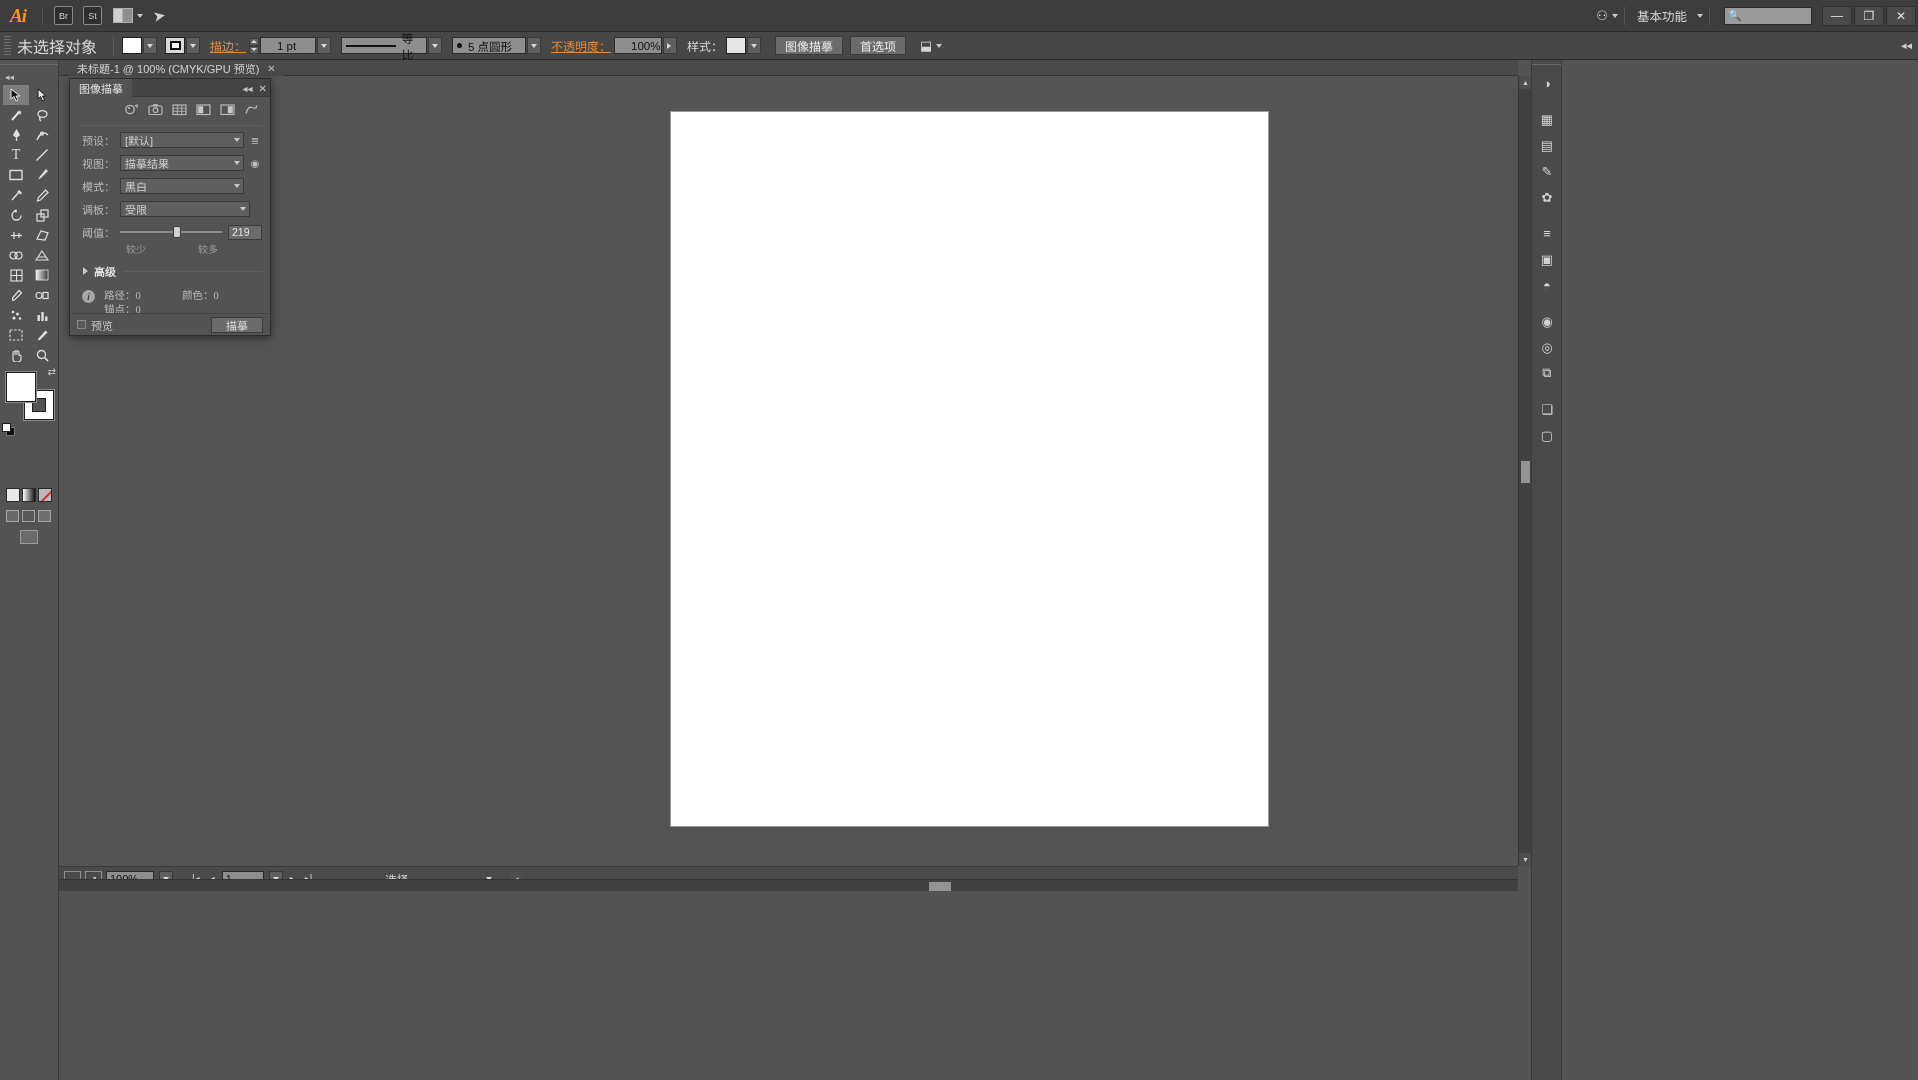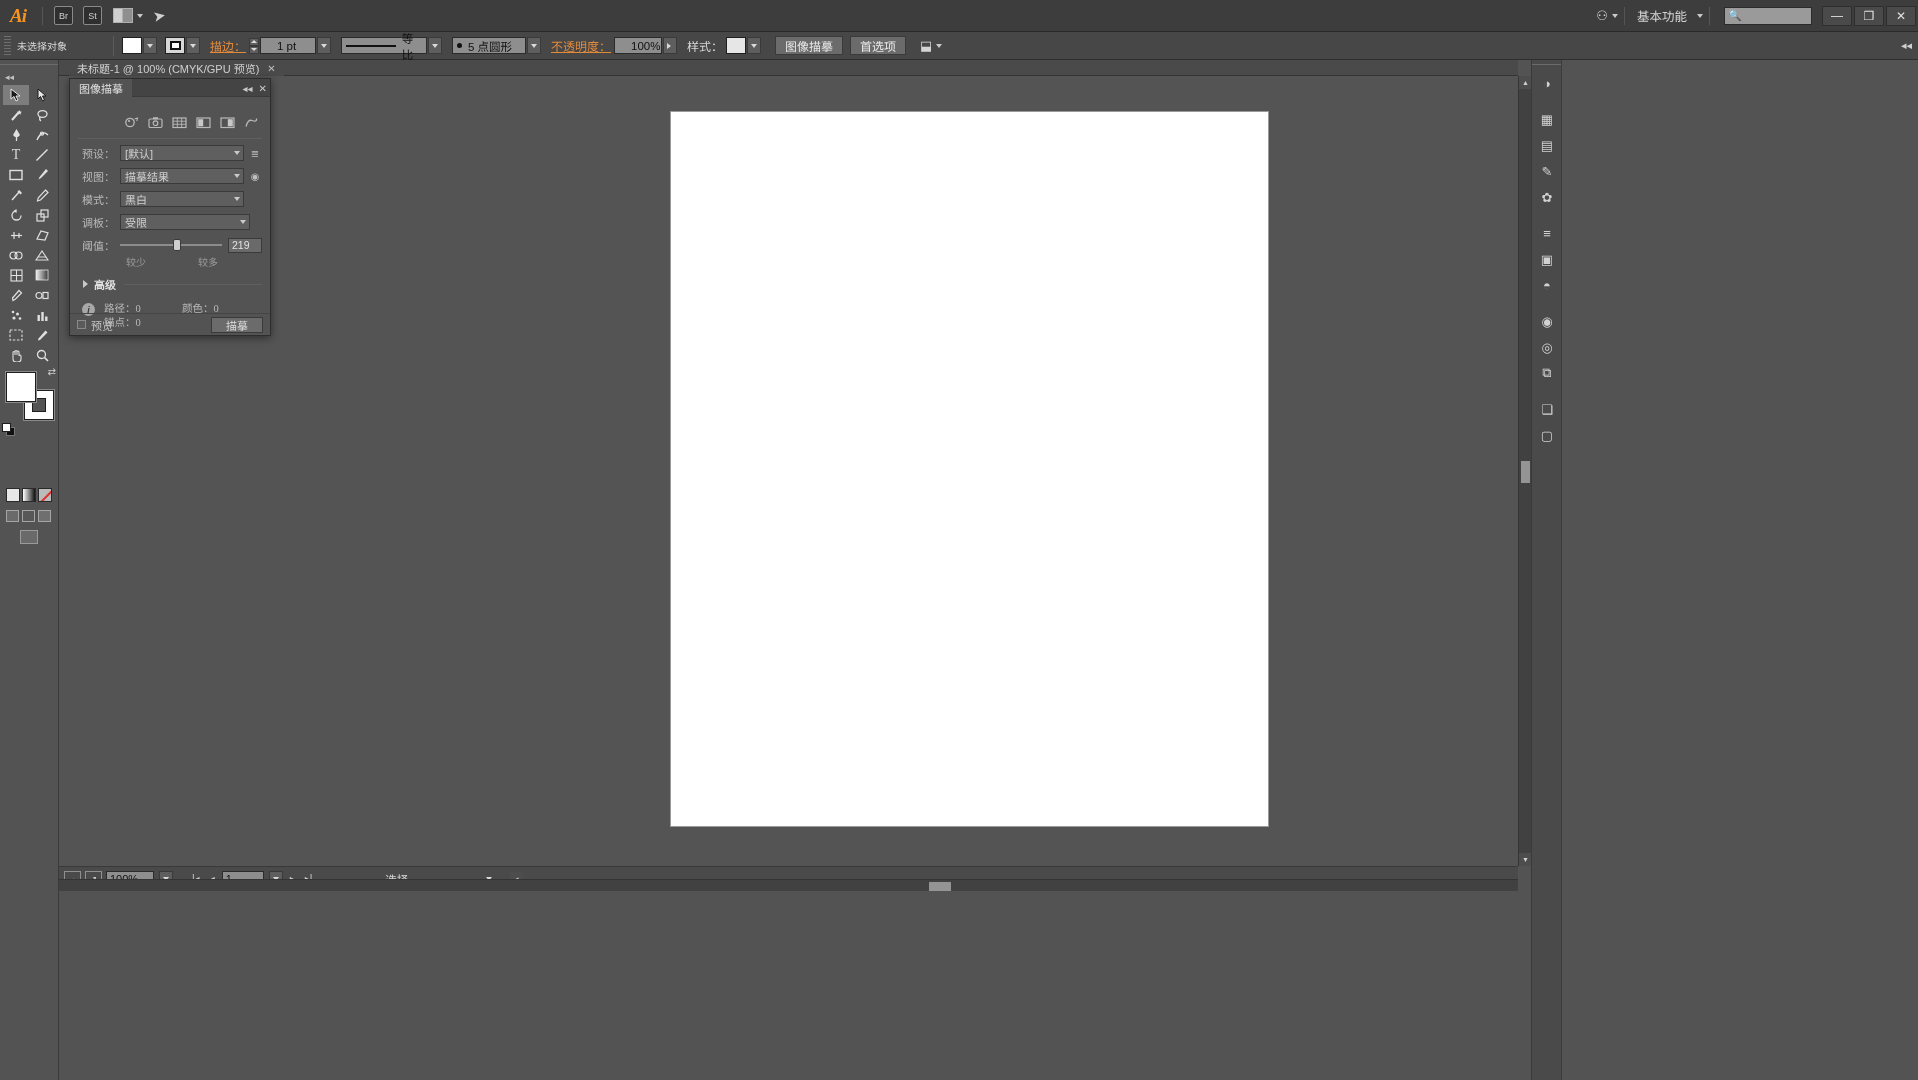--- a/index.html
+++ b/index.html
@@ -63,21 +63,21 @@
   
   .controlbar{
     position:absolute; left:0; top:32px; width:1918px; height:28px;
     background:#474747; border-bottom:1px solid #2e2e2e;
     display:flex; align-items:center; padding-left:4px;
   }
   .grip{
     width:7px; height:20px; margin-right:6px;
     background:repeating-linear-gradient(to bottom,#6e6e6e 0 1px,transparent 1px 3px);
   }
-  .cb-text{ color:#d8d8d8; font-size:10px; white-space:nowrap; }
+  .cb-text{ color:#d8d8d8; font-size:16px; white-space:nowrap; }
   .cb-label{ color:#d8d8d8; font-size:12px; white-space:nowrap; margin-right:3px;}
   .cb-label.link{ color:#e08a3c; text-decoration:underline; }
   .cb-sep{ width:1px; height:20px; background:#5a5a5a; margin:0 8px; }
   .swatch{
     width:20px; height:17px; border:1px solid #1f1f1f; background:#fff;
   }
   .swatch-stroke{
     width:20px;height:17px;border:1px solid #1f1f1f;background:#d8d8d8;
     display:flex;align-items:center;justify-content:center;
   }
@@ -244,21 +244,21 @@
   .itp-titlebar{
     height:18px; background:#444444; display:flex; align-items:center;
     position:relative; border-bottom:1px solid #3a3a3a;
   }
   .itp-tab{
     height:18px; background:#535353; color:#e0e0e0; font-size:11px;
     display:flex; align-items:center; padding:0 9px;
   }
   .itp-ctrls{ position:absolute; right:3px; top:0; height:18px; display:flex; align-items:center; gap:6px;}
   .itp-ctrls span{ color:#c8c8c8; font-size:10px; cursor:default; }
-  .itp-body{ padding:13px 8px 0 8px; }
+  .itp-body{ padding:0 8px 0 8px; }
   .preset-icons{
     display:flex; justify-content:flex-end; gap:6px; padding:4px 2px 6px 0;
   }
   .pico{
     width:18px; height:16px; display:flex; align-items:center; justify-content:center;
     cursor:default; border-radius:2px;
   }
   .hr{ height:1px; background:#454545; border-bottom:1px solid #5f5f5f; margin:2px 0 6px 0;}
   .row{ display:flex; align-items:center; margin-bottom:7px; }
   .rlabel{

